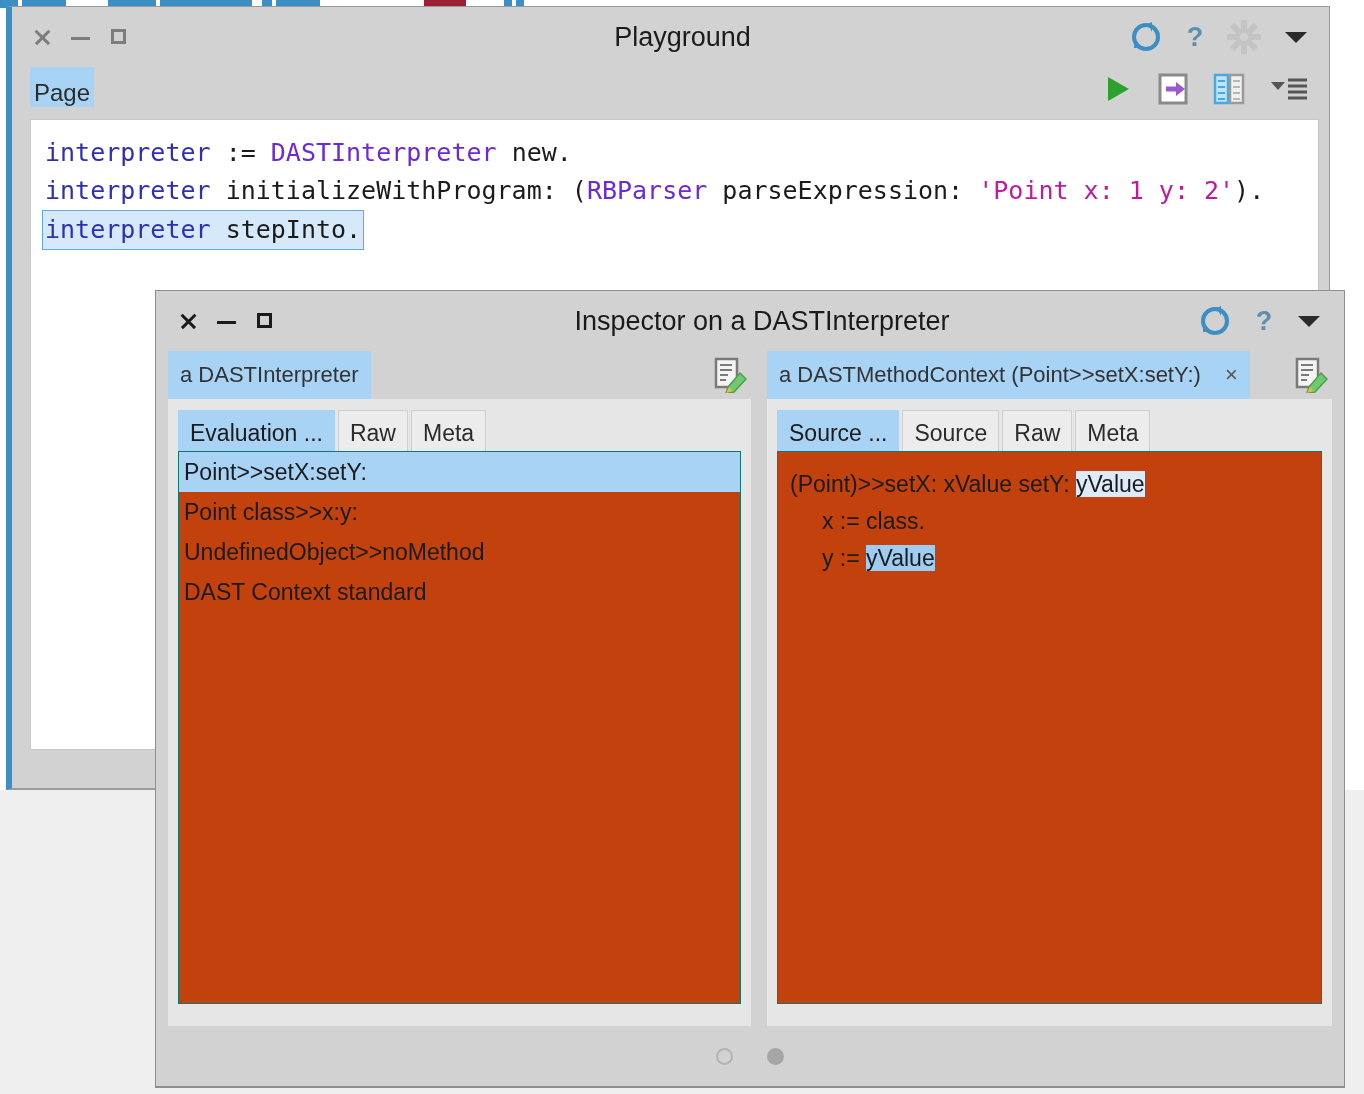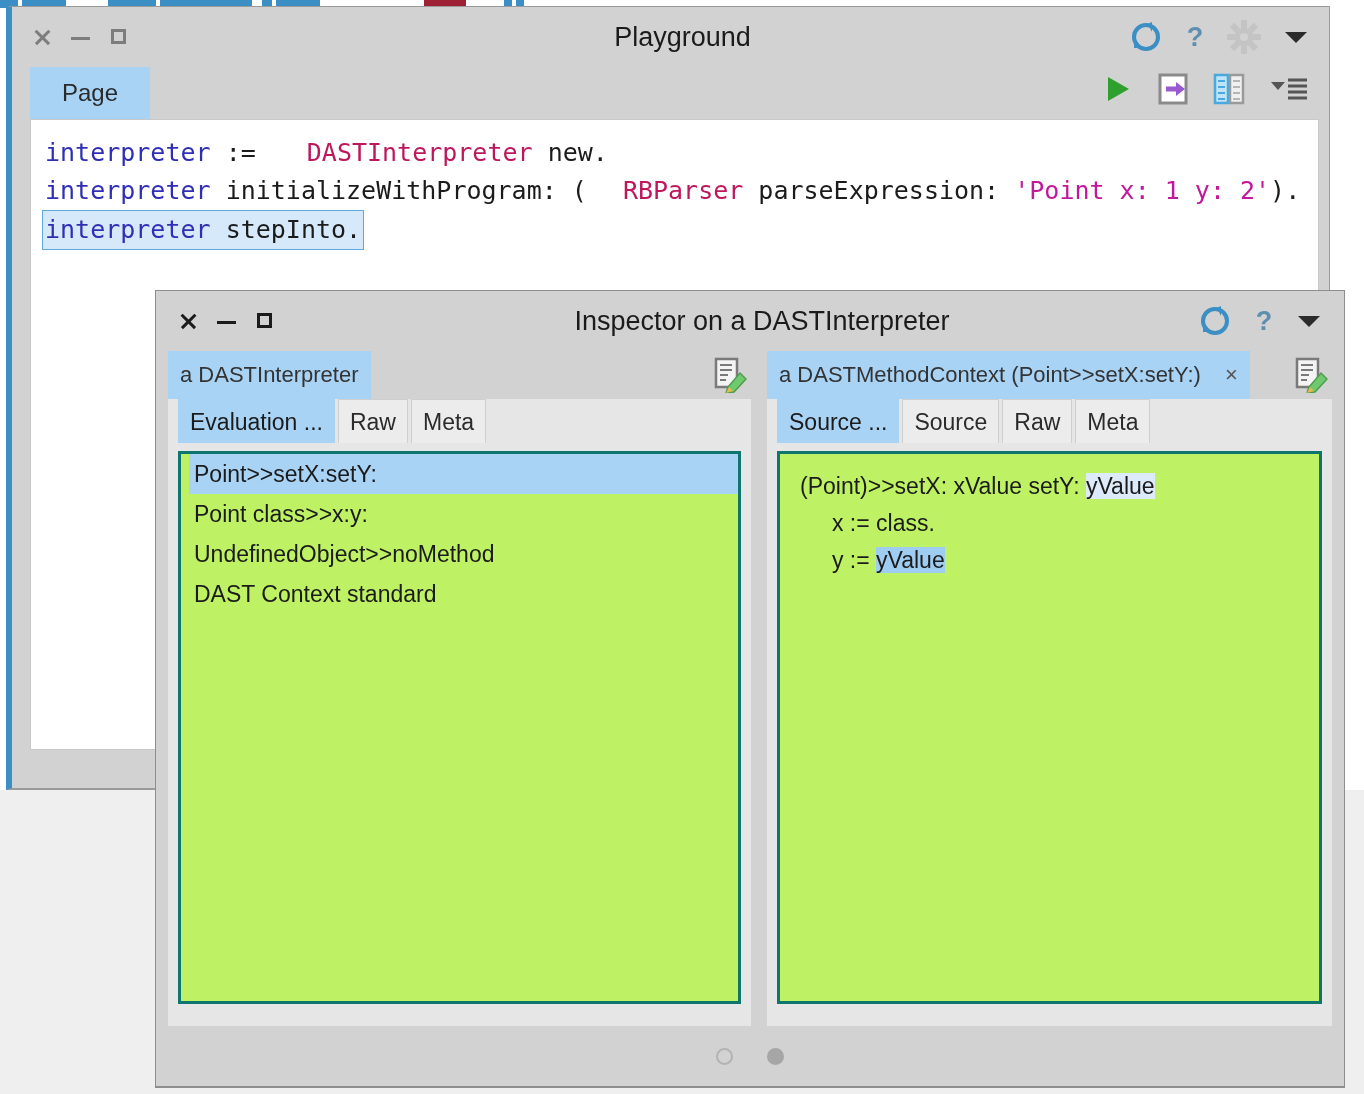--- a/index.html
+++ b/index.html
@@ -156,23 +156,23 @@
     top: 60px;
     right: 0;
     height: 52px;
     background: #d2d2d2;
   }
   .tab {
     position: absolute;
     box-sizing: border-box;
     font-size: 24px;
     color: #2b2b2b;
-    padding: 0 32px;
+    padding: 0 4px;
     line-height: 52px;
-    height: 52px;
+    height: 40px;
     background: #a8d3f5;
     cursor: pointer;
   }
 
   .pg-editor {
     position: absolute;
     left: 18px;
     top: 112px;
     right: 10px;
     bottom: 38px;
@@ -183,21 +183,21 @@
     overflow: hidden;
   }
   .code {
     font-family: "DejaVu Sans Mono", monospace;
     font-size: 25px;
     line-height: 38px;
     white-space: pre;
     color: #1b1b1b;
   }
   .c-var  { color: #2f2fb5; }
-  .c-cls  { color: #be185d; margin-left: 36px; }
+  .c-cls  { color: #6d28d9; }
   .c-str  { color: #c2189c; }
   .c-plain{ color: #1b1b1b; }
   .sel-line {
     display: inline-block;
     background: #d6e9fb;
     border: 1.5px solid #5fa8e0;
     padding: 0 2px;
     margin-left: -3px;
     text-align: center;
   }
@@ -278,21 +278,21 @@
     background: #e6e6e6;
     display: flex;
     align-items: flex-start;
     padding-left: 10px;
     box-sizing: border-box;
   }
   .subtab {
     height: 44px;
     line-height: 44px;
     padding: 0 11px;
-    margin-top: 0;
+    margin-top: 11px;
     font-size: 23px;
     color: #2b2b2b;
     background: #ececec;
     border: 1px solid #cfcfcf;
     border-bottom: none;
     box-sizing: border-box;
     margin-right: 3px;
     cursor: pointer;
     white-space: nowrap;
   }
@@ -301,25 +301,24 @@
     border-color: #a8d3f5;
     color: #1b1b1b;
   }
 
   .pane-content {
     position: absolute;
     left: 10px;
     right: 10px;
     top: 100px;
     bottom: 22px;
-    background: #bef264;
-    border: 3px solid #0f766e;
+    background: #c2410c;
+    border: 1px solid #0f766e;
     box-sizing: border-box;
     overflow: hidden;
-    padding-left: 8px;
   }
 
   .list-item {
     height: 40px;
     line-height: 40px;
     padding-left: 5px;
     font-size: 23px;
     color: #1b1b1b;
     white-space: nowrap;
     cursor: pointer;

